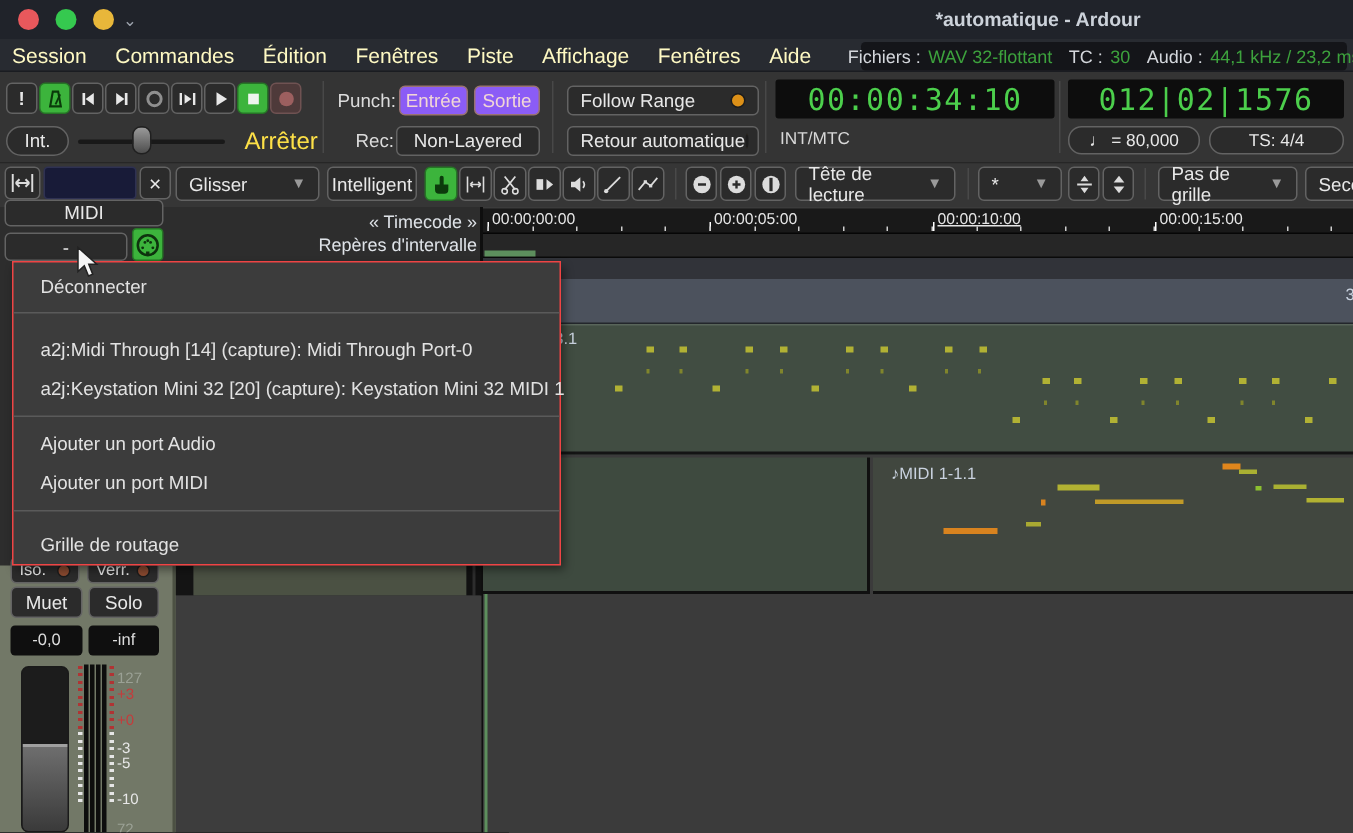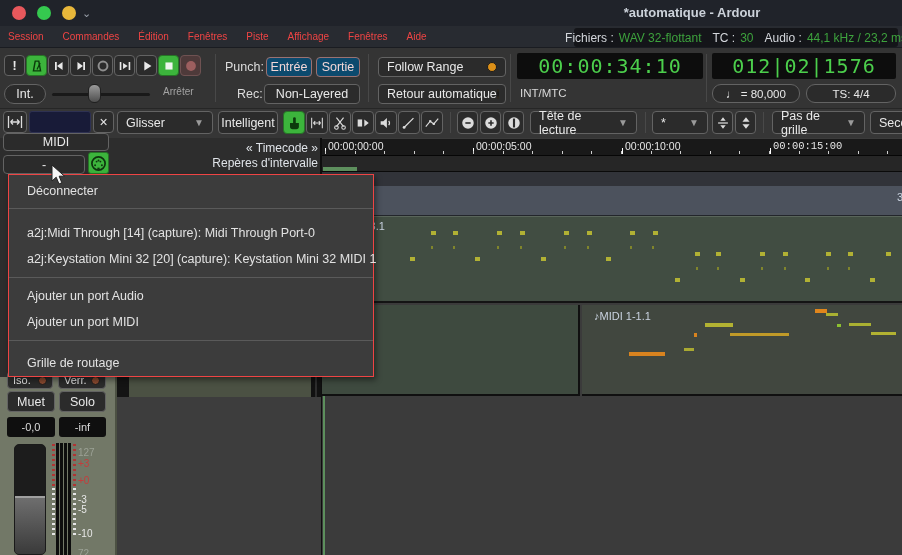--- a/index.html
+++ b/index.html
@@ -6,30 +6,30 @@
   #app{position:relative;width:902px;height:555px;overflow:hidden;
        font-family:"Liberation Sans",sans-serif;color:#e4e4e4;background:#343434;
        -webkit-font-smoothing:antialiased;}
   .abs{position:absolute;}
   
   .titlebar{left:0;top:0;width:902px;height:26px;background:#20232a;border-bottom:1px solid #14161b;}
   .light{width:14px;height:14px;border-radius:50%;top:6px;}
   .title{top:5px;font-size:13px;font-weight:bold;color:#ccd2da;white-space:nowrap;transform:translateX(-50%);}
   .menubar{left:0;top:26px;width:902px;height:22px;background:#282b31;border-bottom:1px solid #1a1c21;
            display:flex;align-items:center;padding-left:8px;gap:19px;box-sizing:border-box;}
-  .menubar span{font-size:10px;color:#ef4444;}
+  .menubar span{font-size:14px;color:#fef9c3;}
   .statusbox{left:574px;top:28px;width:324px;height:19px;background:#141519;border-radius:3px;
              display:flex;align-items:center;justify-content:center;gap:5px;font-size:12px;white-space:nowrap;}
   .statusbox .lbl{color:#d4d7dc;}
   .statusbox .val{color:#3da23d;}
   
   .btn{background:#2b2b2b;border:1px solid #636363;border-radius:4px;color:#e8e8e8;
        display:flex;align-items:center;justify-content:center;font-size:12.5px;box-sizing:border-box;white-space:nowrap;}
   .btn.green{background:#3cb43c;border-color:#267426;}
-  .btn.brown{background:#0c4a6e;border-color:#9a7272;color:#f2d6d6;}
+  .btn.brown{background:#8b5cf6;border-color:#9a7272;color:#f2d6d6;}
   .btn.rec{background:#4e3a3a;border-color:#6f5252;}
   .led{width:8px;height:8px;border-radius:50%;background:#dc9018;border:1px solid #1c1c1c;}
   .dd{background:#2b2b2b;border:1px solid #636363;border-radius:4px;color:#e8e8e8;font-size:12.5px;
       display:flex;align-items:center;box-sizing:border-box;padding:0 8px;justify-content:space-between;}
   .caret{color:#9a9a9a;font-size:10px;margin-left:6px;}
   .vdiv{width:1px;background:#5a5a5a;opacity:.55;}
   .clock{background:#0d0d0d;border-radius:2px;color:#4ccf4c;font-family:"DejaVu Sans Mono",monospace;
          font-size:20px;letter-spacing:1px;display:flex;align-items:center;justify-content:center;}
   
   .rulerlabel{font-size:12px;color:#dfe3e8;text-align:right;width:200px;white-space:nowrap;}
@@ -132,21 +132,21 @@
     <div class="btn rec" style="width:21px;height:21px;">
       <svg width="16" height="16" viewBox="0 0 18 18">
           <circle cx="9" cy="9" r="5.5" fill="#9c5f5f"></circle>
         </svg>
     </div>
   </div>
 
   <div class="abs btn" style="left:4px;top:84px;width:42px;height:20px;border-radius:10px;">Int.</div>
   <div class="abs" style="left:52px;top:93px;width:98px;height:3px;background:#191919;border-radius:2px;"></div>
   <div class="abs" style="left:88px;top:84px;width:13px;height:19px;border-radius:6px;background:linear-gradient(180deg,#9a9a9a,#4e4e4e);border:1px solid #202020;box-sizing:border-box;"></div>
-  <div class="abs" style="left:163px;top:86px;font-size:10px;color:#a3a3a3;">Arrêter</div>
+  <div class="abs" style="left:163px;top:86px;font-size:16px;color:#fde047;">Arrêter</div>
 
   <div class="abs vdiv" style="left:215px;top:54px;height:48px;"></div>
 
   <div class="abs" style="left:225px;top:60px;font-size:12.5px;color:#dcdcdc;">Punch:</div>
   <div class="abs btn brown" style="left:266px;top:57px;width:46px;height:20px;">Entrée</div>
   <div class="abs btn brown" style="left:316px;top:57px;width:44px;height:20px;">Sortie</div>
   <div class="abs" style="left:237px;top:87px;font-size:12.5px;color:#dcdcdc;">Rec:</div>
   <div class="abs btn" style="left:264px;top:84px;width:96px;height:20px;">Non-Layered</div>
 
   <div class="abs vdiv" style="left:368px;top:54px;height:48px;"></div>
@@ -308,23 +308,23 @@
   <div class="abs rulerlabel" style="left:118px;top:141px;">« Timecode »</div>
   <div class="abs rulerlabel" style="left:118px;top:156px;">Repères d'intervalle</div>
 
   <div class="abs" id="canvas">
 
     <div class="abs" id="tc-ruler" style="left:0;top:1px;width:580px;height:16px;background:#191919;border-bottom:1px solid #060606;">
         <div class="rl" style="left: 3px;">00:00:00:00</div>
         <div class="rt major" style="left: 3px;"></div>
         <div class="rl" style="left: 151px;">00:00:05:00</div>
         <div class="rt major" style="left: 151px;"></div>
-        <div class="rl" style="left: 300px;">00:00:10:00</div>
+        <div class="rl" style="left: 300px; text-decoration: underline;">00:00:10:00</div>
         <div class="rt major" style="left: 300px;"></div>
-        <div class="rl" style="left: 448px; font-family: Liberation Mono, monospace;">00:00:15:00</div>
+        <div class="rl" style="left: 448px;">00:00:15:00</div>
         <div class="rt major" style="left: 448px;"></div>
         <div class="rt" style="left: 3px;"></div>
         <div class="rt" style="left: 33px;"></div>
         <div class="rt" style="left: 62px;"></div>
         <div class="rt" style="left: 92px;"></div>
         <div class="rt" style="left: 121px;"></div>
         <div class="rt" style="left: 151px;"></div>
         <div class="rt" style="left: 181px;"></div>
         <div class="rt" style="left: 210px;"></div>
         <div class="rt" style="left: 240px;"></div>

